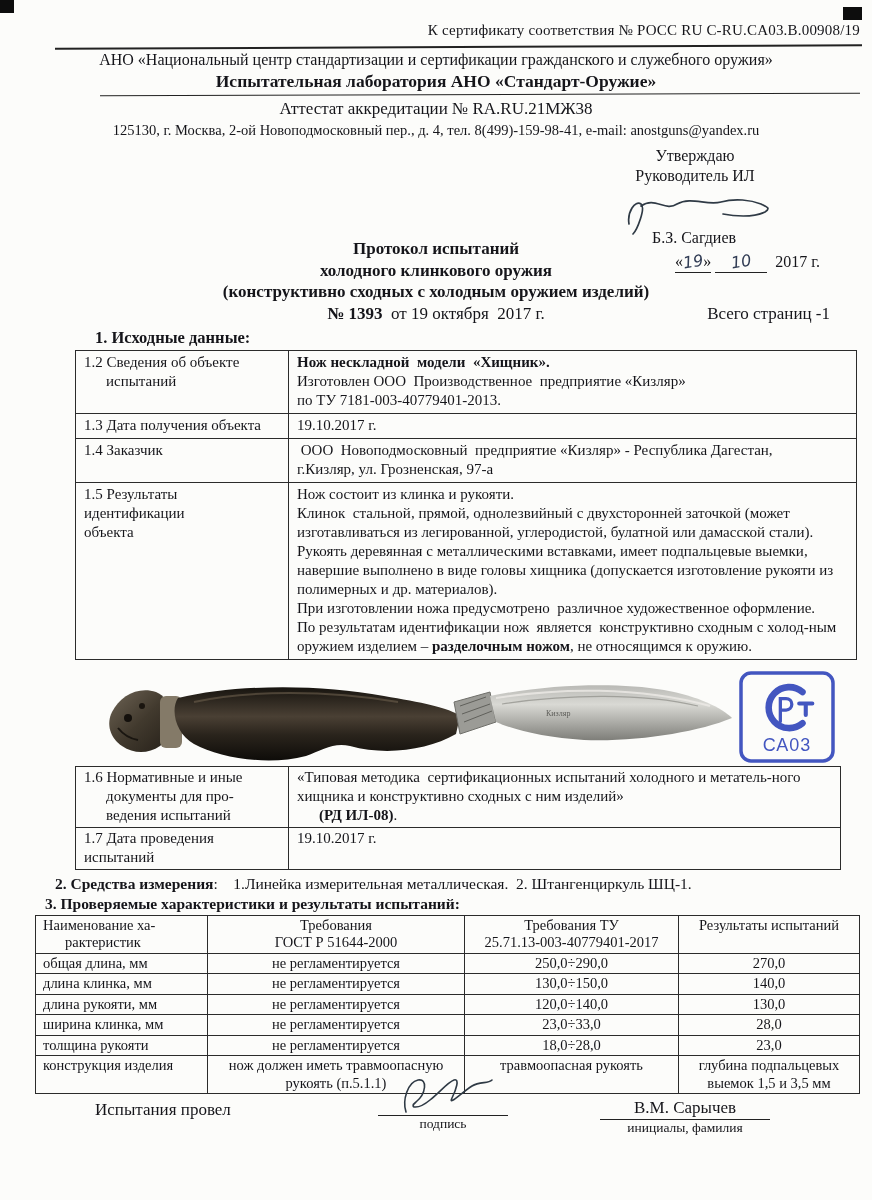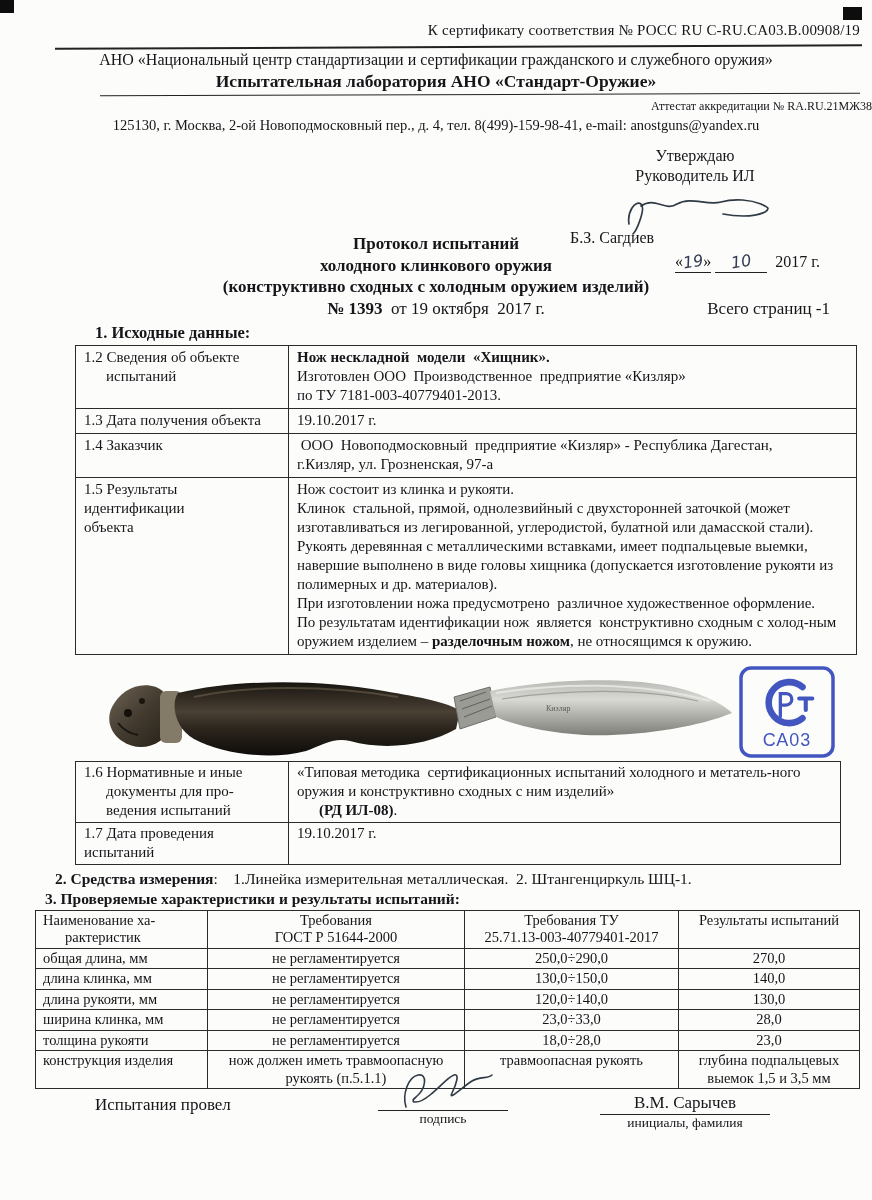--- a/index.html
+++ b/index.html
@@ -9,25 +9,25 @@
     font-family:"Liberation Serif","DejaVu Serif",serif;
   }
   .artifact{position:absolute;background:#0d0d0d;}
   .artifact.tl{left:0;top:0;width:14px;height:13px;}
   .artifact.tr{left:843px;top:7px;width:19px;height:13px;}
   .cert-line{padding:22px 12px 4px 0;text-align:right;font-size:15px;letter-spacing:.2px;}
   .rule1{border-top:2px solid #222;margin:3px 10px 0 55px;transform:rotate(-.25deg);}
   .rule2{border-top:1.6px solid #222;margin:2px 12px 0 100px;transform:rotate(-.2deg);}
   .org-line{text-align:center;font-size:16px;margin-top:3px;}
   .lab-line{text-align:center;font-size:17.5px;font-weight:bold;margin-top:2px;}
-  .accr-line{text-align:right;font-size:12px;margin-top:4px;}
+  .accr-line{text-align:center;font-size:17px;margin-top:4px;}
   .addr-line{text-align:center;font-size:14.5px;margin-top:3px;}
   .approval{position:absolute;right:52px;top:146px;width:250px;text-align:center;font-size:16px;line-height:20px;}
   .approval .sig-wrap{height:44px;margin:4px 0 -6px 10px;text-align:center;}
-  .approval .name{text-align:left;padding-right:2px;}
+  .approval .name{text-align:center;padding-right:2px;}
   .approval .dateline{text-align:right;margin-top:4px;white-space:pre;}
   .hand{font-family:"DejaVu Sans",sans-serif;font-style:italic;color:#323d55;display:inline-block;transform:rotate(-9deg);font-size:16px;}
   .useg{border-bottom:1.2px solid #222;display:inline-block;min-width:34px;text-align:center;}
   .useg.wide{min-width:52px;}
   .title-block{margin-top:99px;text-align:center;font-weight:bold;font-size:17px;line-height:21.5px;}
   .num-row{position:relative;text-align:center;font-size:17px;margin-top:1px;}
   .num-row .num{font-weight:bold;}
   .num-row .pages{position:absolute;right:42px;top:0;font-weight:normal;text-align:right;}
   .sec-heading{margin:4px 0 2px 95px;font-weight:bold;font-size:16.5px;}
   table{border-collapse:collapse;}
@@ -200,21 +200,21 @@
 
   <table class="t2">
     <tbody>
         <tr>
       <td class="lbl">
             <p>1.6 Нормативные и иные</p>
             <p class="indent2">документы для про-</p>
             <p class="indent2">ведения испытаний</p>
           </td>
       <td>
-            <p>«Типовая методика  сертификационных испытаний холодного и метатель-ного оружия и конструктивно сходных с ним изделий»</p>
+            <p>«Типовая методика  сертификационных испытаний холодного и метатель-ного хищника и конструктивно сходных с ним изделий»</p>
             <p class="indent2"><b>(РД ИЛ-08)</b><span>.</span></p>
           </td>
     </tr>
     <tr>
       <td class="lbl">
             <p>1.7 Дата проведения  испытаний</p>
           </td>
       <td>
             <p>19.10.2017 г.</p>
           </td>

